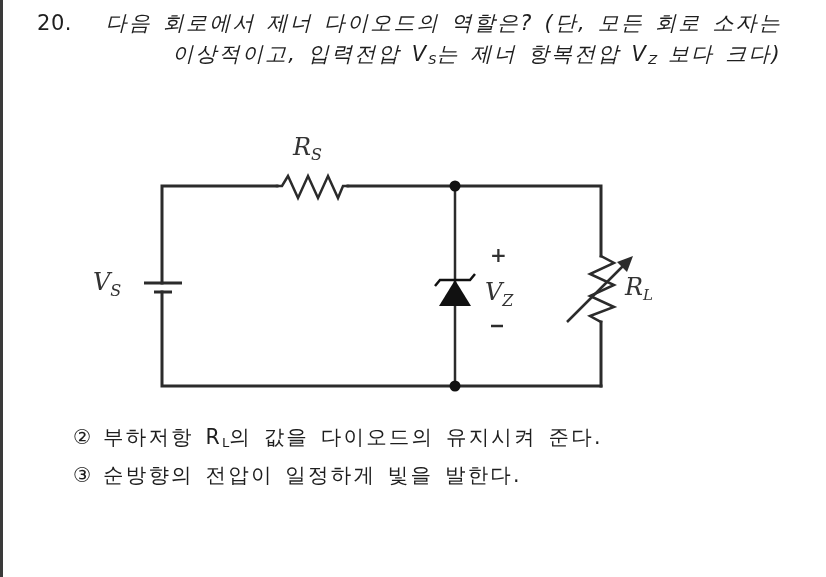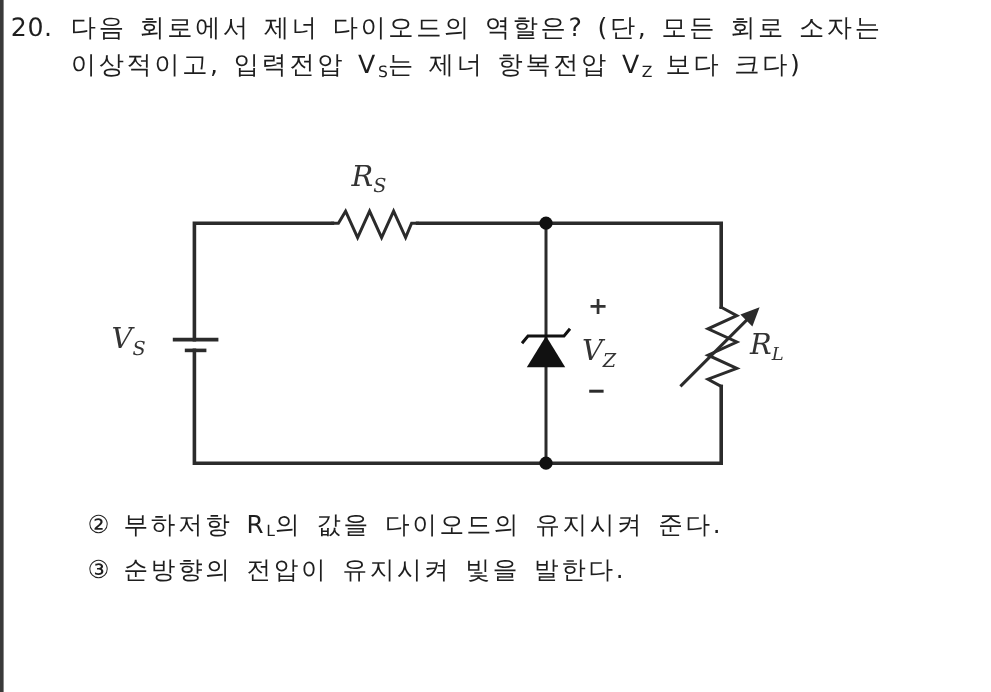--- a/index.html
+++ b/index.html
@@ -8,26 +8,26 @@
       background: #ffffff;
       font-family: "DejaVu Sans", "Liberation Sans", sans-serif;
       color: #1e1e1e;
       position: relative;
     }
     .page-border {
       position: absolute; left: 0; top: 0; width: 3px; height: 577px;
       background: #3a3a3a;
     }
     .question {
-      position: absolute; left: 9px; top: 8px; width: 760px;
-      font-size: 21px; line-height: 31px; letter-spacing: 2.2px;
+      position: absolute; left: 22px; top: 8px; width: 760px;
+      font-size: 21px; line-height: 31px; letter-spacing: 2.2px; text-align: right;
     }
     .q-row { display: flex; }
     .q-num { width: 50px; flex: none; letter-spacing: 0.5px; }
-    .q-text { flex: 1; white-space: normal; word-spacing: 2px; }
+    .q-text { flex: 1; white-space: normal; word-spacing: 2px; font-style: italic; }
     sub.sm { font-size: 13px; vertical-align: -3px; letter-spacing: 0; }
     .circuit { position: absolute; left: 0; top: 0; }
     .circuit text { font-family: "DejaVu Serif", "Liberation Serif", serif; font-style: italic; fill: #333; }
     .choices {
       position: absolute; left: 73px; top: 418px;
       font-size: 20.5px; letter-spacing: 2.2px;
     }
     .choice { height: 38px; line-height: 38px; white-space: nowrap; word-spacing: 3px; }
     .choice .mark { display: inline-block; width: 30px; letter-spacing: 0; }
   </style>
@@ -73,14 +73,14 @@
   <text x="293" y="155" font-size="24"><tspan>R</tspan><tspan font-size="16" dy="5">S</tspan></text>
   <text x="93" y="290" font-size="24"><tspan>V</tspan><tspan font-size="16" dy="6">S</tspan></text>
   <text x="485" y="300" font-size="24"><tspan>V</tspan><tspan font-size="16" dy="6">Z</tspan></text>
   <text x="490" y="262" font-size="20" style="font-style:normal" font-weight="bold">+</text>
   <line x1="491" y1="326" x2="503" y2="326" stroke="#2b2b2b" stroke-width="2.5"></line>
   <text x="625" y="295" font-size="24"><tspan>R</tspan><tspan font-size="15" dy="5">L</tspan></text>
 </svg>
 
 <div class="choices">
   <div class="choice"><span class="mark">②</span><span>부하저항 R</span><sub class="sm">L</sub><span>의 값을 다이오드의 유지시켜 준다.</span></div>
-  <div class="choice"><span class="mark">③</span><span>순방향의 전압이 유지시켜 빛을 발한다.</span></div>
+  <div class="choice"><span class="mark">③</span><span>순방향의 전압이 일정하게 빛을 발한다.</span></div>
 </div>
 
 </body></html>

